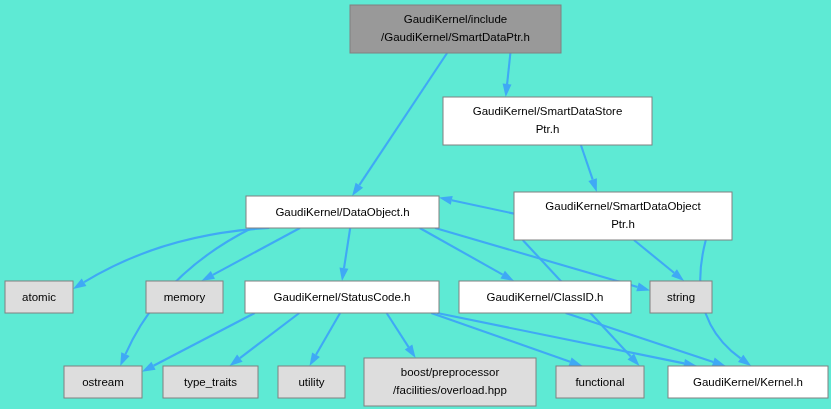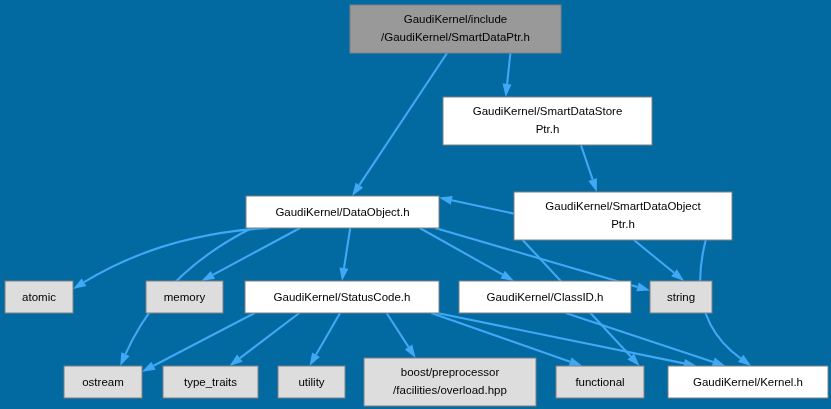--- a/index.html
+++ b/index.html
@@ -4,21 +4,21 @@
 <style>
   html, body {
     margin: 0;
     padding: 0;
     background: #000000;
   }
   #canvas {
     position: relative;
     width: 831px;
     height: 409px;
-    background: #0369a1;
+    background: #5eead4;
     overflow: hidden;
     font-family: "Liberation Sans", sans-serif;
   }
   svg#graph {
     position: absolute;
     left: 0; top: 0;
     width: 831px;
     height: 409px;
   }
   .node-box {

